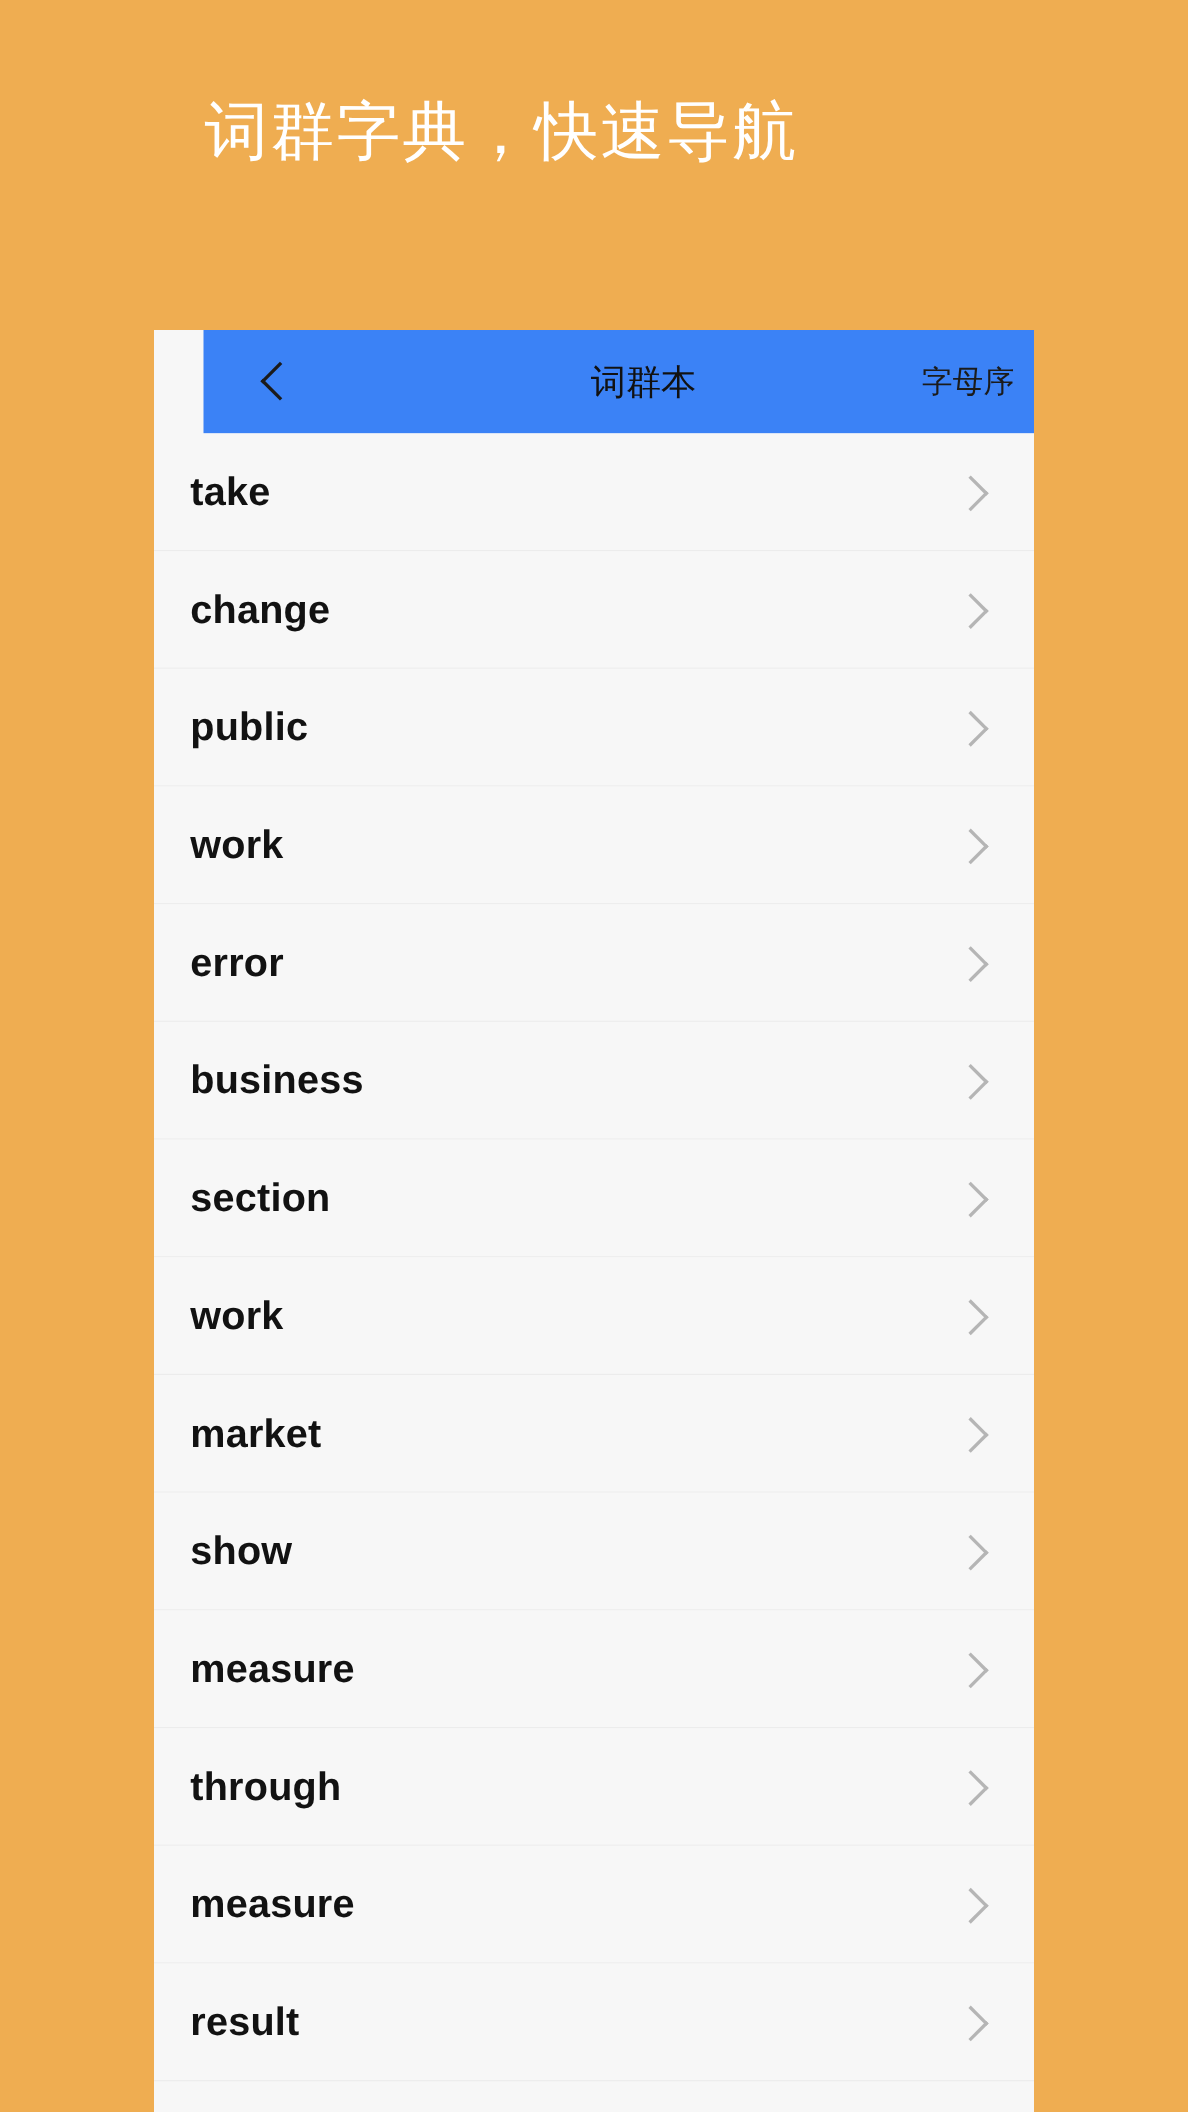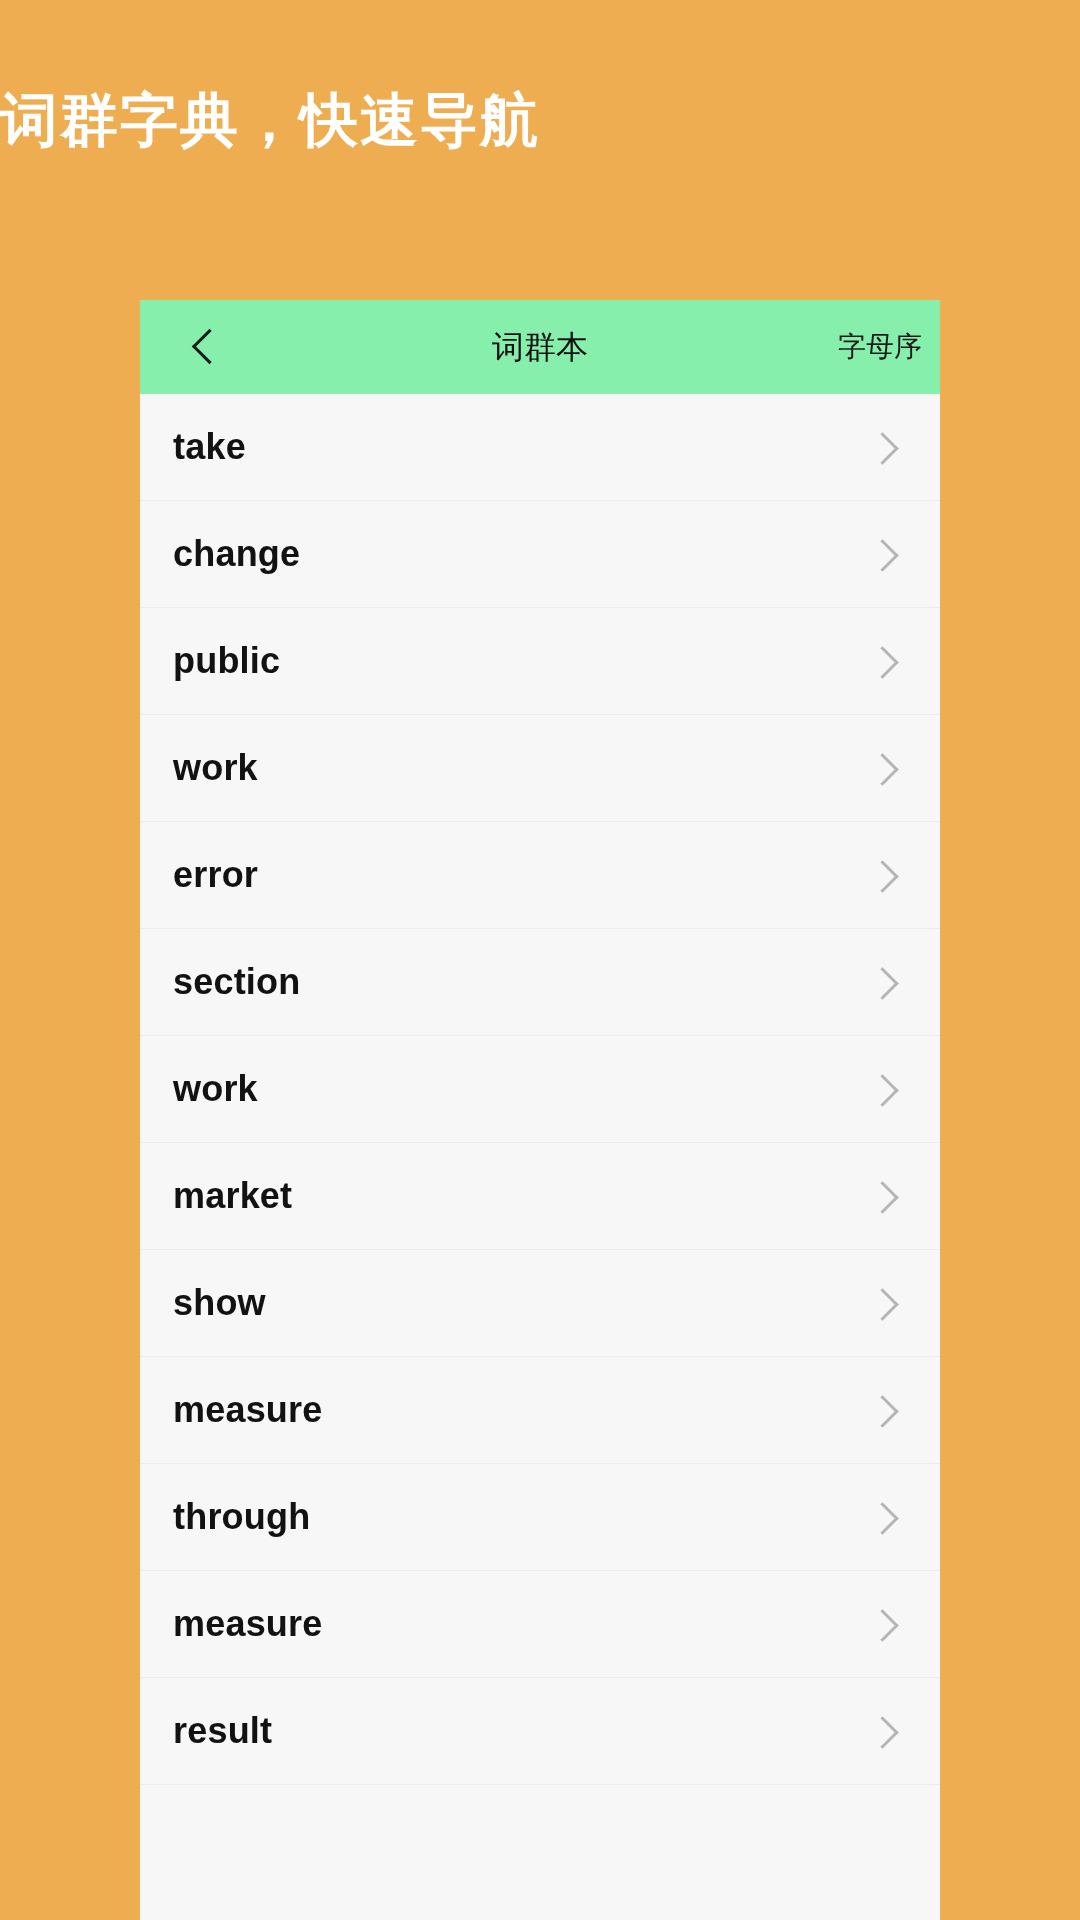--- a/index.html
+++ b/index.html
@@ -21,47 +21,48 @@
     height: 1920px;
     background: #efad51;
   }
 
   
   .headline {
     position: absolute;
     top: 82px;
     left: 0;
     width: 912px;
-    text-align: left;
+    text-align: center;
     color: #ffffff;
     font-size: 58px;
     line-height: 76px;
     letter-spacing: 2px;
-    font-weight: 700;
+    font-weight: 400;
     white-space: nowrap;
   }
 
   
   .card {
     position: absolute;
     left: 140px;
     top: 300px;
     width: 800px;
     height: 1620px;
     background: #f7f7f7;
     overflow: hidden;
   }
 
   
   .navbar {
     position: relative;
     height: 94px;
-    background: #86efac;
+    background: #3b82f6;
     display: flex;
     align-items: center;
+    margin-left: 45px;
   }
   .nav-back {
     position: absolute;
     left: 20px;
     top: 0;
     width: 88px;
     height: 94px;
     display: flex;
     align-items: center;
     justify-content: center;
@@ -174,20 +175,24 @@
       <div class="list-item">
         <span class="item-label">work</span>
         <span class="item-chevron"></span>
       </div>
 
       <div class="list-item">
         <span class="item-label">error</span>
         <span class="item-chevron"></span>
       </div>
 
+      <div class="list-item">
+        <span class="item-label">business</span>
+        <span class="item-chevron"></span>
+      </div>
 
       <div class="list-item">
         <span class="item-label">section</span>
         <span class="item-chevron"></span>
       </div>
 
       <div class="list-item">
         <span class="item-label">work</span>
         <span class="item-chevron"></span>
       </div>

